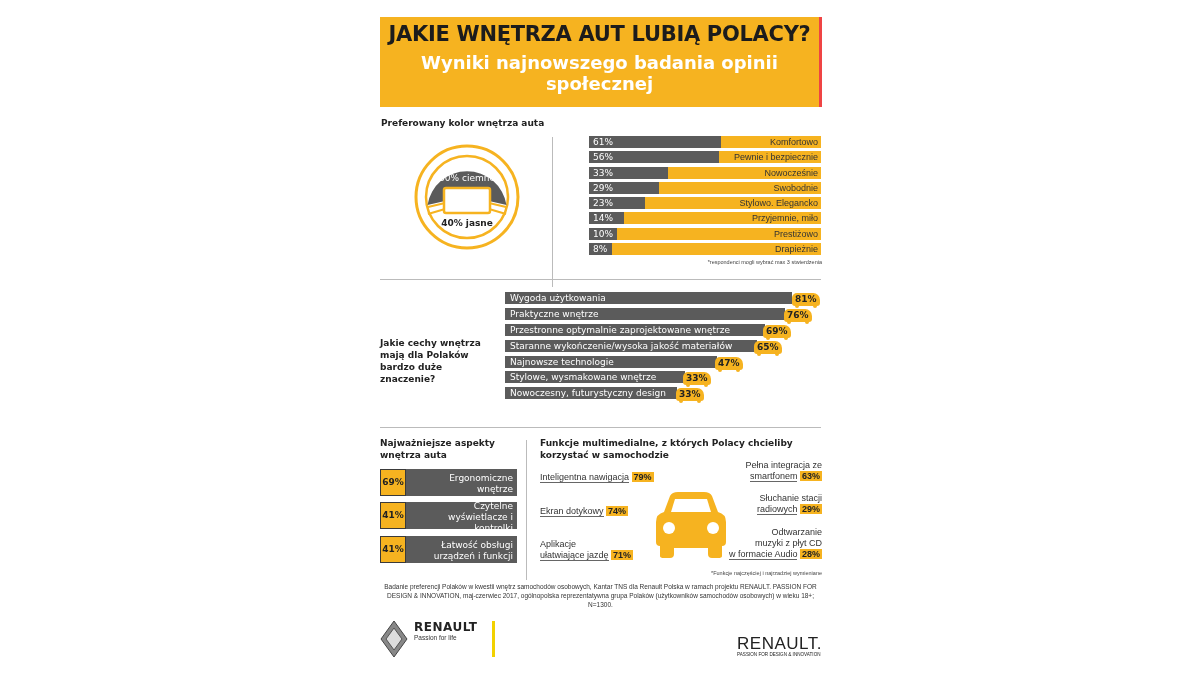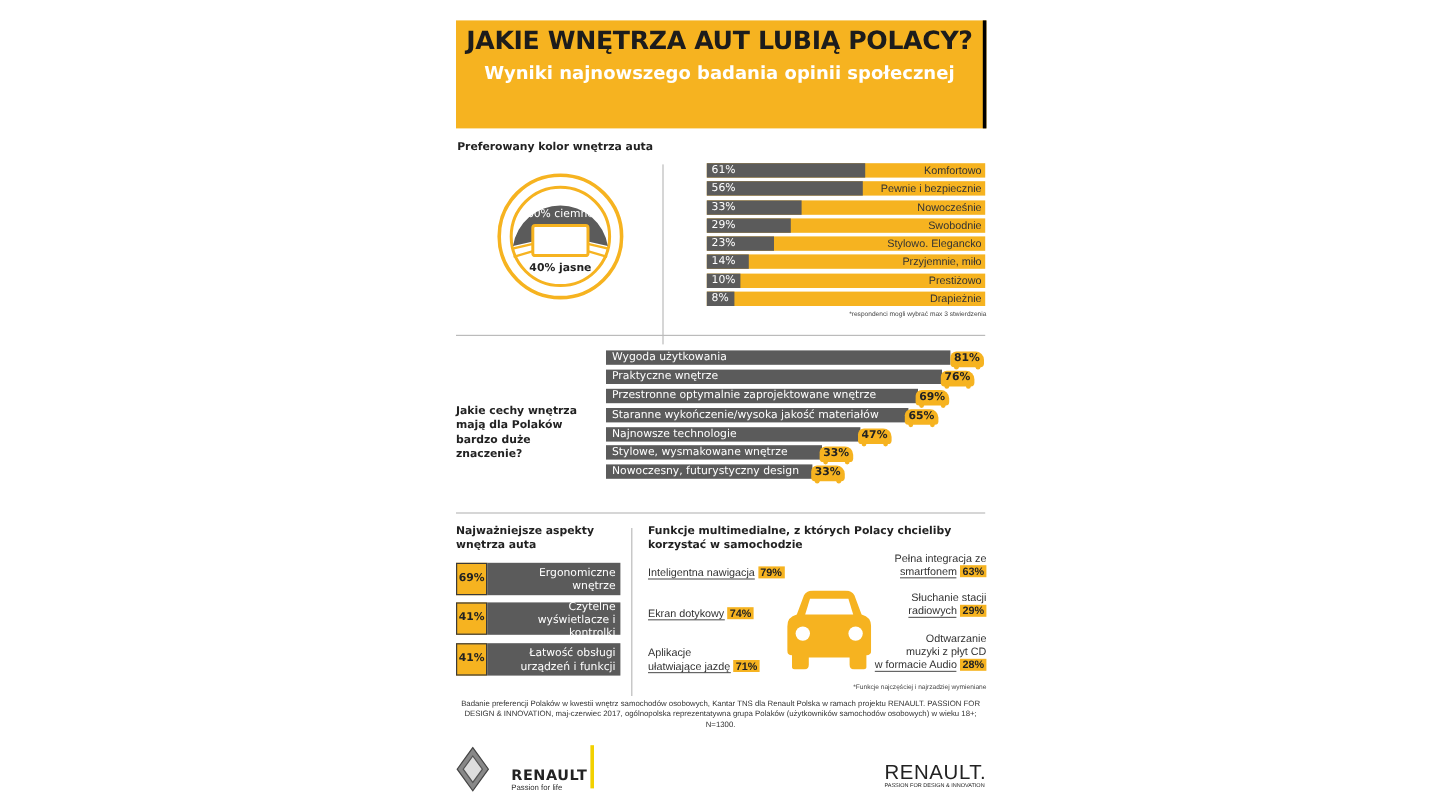--- a/index.html
+++ b/index.html
@@ -2,23 +2,23 @@
 <html><head>
 <meta charset="utf-8">
 <style>
   * { box-sizing: border-box; margin: 0; padding: 0; }
   html, body { width: 1200px; height: 675px; background: #ffffff; overflow: hidden; }
   body { font-family: "DejaVu Sans", sans-serif; color: #222; position: relative; }
 
   .sheet { position: absolute; left: 380px; top: 17px; width: 442px; height: 650px; }
 
   
-  .header { position: absolute; left: 0; top: 0; width: 442px; height: 90px; background: #f6b320; border-right: 3px solid #000000; }
+  .header { position: absolute; left: 0; top: 0; width: 442px; height: 90px; background: #f6b320; border-right: 3px solid #ef4444; }
   .h-title { position: absolute; left: 0; top: 5px; width: 439px; text-align: center; font-weight: bold; font-size: 21px; color: #1c1c1c; letter-spacing: -0.3px; }
-  .h-sub { position: absolute; left: 0; top: 35px; width: 439px; text-align: center; font-weight: bold; font-size: 15px; color: #fff; }
+  .h-sub { position: absolute; left: 0; top: 35px; width: 439px; text-align: center; font-weight: bold; font-size: 18px; color: #fff; }
   .h-desc { position: absolute; left: 0; top: 57px; width: 439px; text-align: center; font-size: 8.5px; line-height: 12px; color: #333; font-family: "Liberation Sans", sans-serif; }
 
   
   .s1-left-title { position: absolute; left: 1px; top: 101px; font-size: 9px; font-weight: bold; color: #222; }
   .wheel { position: absolute; left: 33px; top: 126px; width: 108px; height: 108px; }
   .vsep { position: absolute; left: 172px; top: 120px; width: 1px; height: 150px; background: #bbb; }
 
   .s1-right-title { position: absolute; left: 209px; top: 101px; font-size: 9px; font-weight: bold; color: #222; }
   .feel-list { position: absolute; left: 209px; top: 119px; width: 232px; }
   .feel-row { position: relative; height: 12px; margin-bottom: 3.25px; background: #f6b320; }
@@ -52,21 +52,21 @@
   .mm { position: absolute; font-size: 9px; line-height: 11px; color: #333; font-family: "Liberation Sans", sans-serif; }
   .mm .u { border-bottom: 1px solid #666; }
   .mm .p { background: #f6b320; font-weight: bold; padding: 0 2px; color: #222; }
   .mm.right { text-align: right; }
   .car { position: absolute; left: 276px; top: 475px; width: 70px; height: 66px; }
   .mm-note { position: absolute; right: 0; top: 553px; font-size: 5.5px; color: #444; font-family: "Liberation Sans", sans-serif; }
 
   .footer-note { position: absolute; left: 0; top: 565px; width: 441px; text-align: center; font-size: 6.5px; line-height: 9px; color: #333; font-family: "Liberation Sans", sans-serif; }
 
   
-  .logo-left { position: absolute; left: 0; top: 603px; height: 40px; display: flex; align-items: flex-end; gap: 12px; }
+  .logo-left { position: absolute; left: 0; top: 603px; height: 40px; display: flex; align-items: flex-start; }
   .diamond { width: 28px; height: 38px; }
   .brand { margin-left: 6px; }
   .brand .name { font-size: 12px; font-weight: bold; color: #222; letter-spacing: 0.5px; }
   .brand .tag { font-size: 6.5px; color: #333; font-family: "Liberation Sans", sans-serif; }
   .ybar { position: absolute; left: 112px; top: 604px; width: 3px; height: 36px; background: #f2d100; }
   .logo-right { position: absolute; right: 0; top: 618px; text-align: left; }
   .logo-right .name { font-size: 17px; color: #222; letter-spacing: 0.5px; font-family: "Liberation Sans", sans-serif; line-height: 17px; }
   .logo-right .tag { font-size: 4.6px; color: #222; font-family: "Liberation Sans", sans-serif; }
 </style>
 </head>

